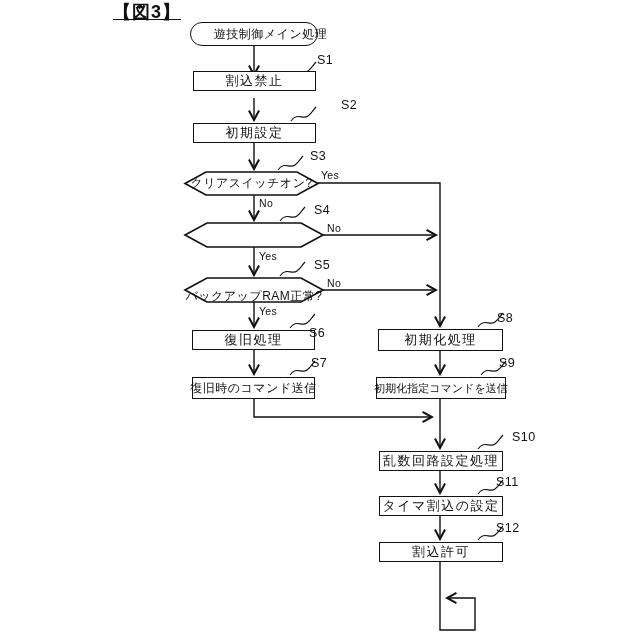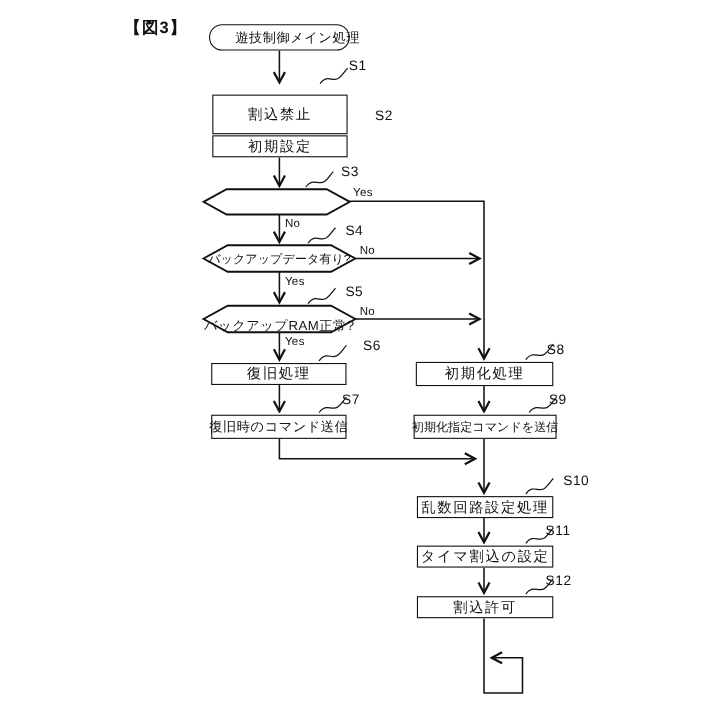--- a/index.html
+++ b/index.html
@@ -22,21 +22,21 @@
   }
   .dec{
     position:absolute;display:flex;align-items:center;justify-content:center;
     white-space:nowrap;background:transparent;
   }
   .t-lg{font-size:13px;letter-spacing:1.5px;}
   .t-md{font-size:12px;letter-spacing:0.5px;}
   .t-sm{font-size:11px;letter-spacing:0;}
   .sid{position:absolute;font-size:12.5px;letter-spacing:0.5px;}
   .yn{position:absolute;font-size:10.5px;letter-spacing:0.3px;}
-  .fig-label{position:absolute;left:113px;top:16px;font-size:15px;font-weight:bold;letter-spacing:1px;}
+  .fig-label{position:absolute;left:113px;top:0;font-size:18px;font-weight:bold;letter-spacing:1px;text-decoration:underline;}
 </style>
 </head>
 <body>
 
 <div class="stage">
 
   <svg class="lines" viewBox="0 0 640 640" xmlns="http://www.w3.org/2000/svg">
     <defs>
       <marker id="ah" viewBox="0 0 10 10" refX="8.5" refY="5" markerWidth="9" markerHeight="9" orient="auto">
         <path d="M1,1 L8.5,5 L1,9" fill="none" stroke="#111" stroke-width="1.6"></path>
@@ -83,29 +83,29 @@
       <polygon points="185,290 207,278 301,278 323,290 301,302 207,302"></polygon>
     </g>
   </svg>
 
   <div class="fig-label">【図3】</div>
 
   <div class="term t-md" style="left:190px;top:22px;width:128px;height:24px;">
     <span>遊技制御メイン処理</span>
   </div>
 
-  <div class="box t-lg" style="left:193px;top:86px;width:123px;height:36px;">
+  <div class="box t-lg" style="left:193px;top:71px;width:123px;height:20px;">
     <span>割込禁止</span>
   </div>
   <div class="box t-lg" style="left:193px;top:123px;width:123px;height:20px;">
     <span>初期設定</span>
   </div>
 
-  <div class="dec t-sm" style="left:185px;top:223px;width:138px;height:24px;">
-    <span>バックアップデータ有り?</span>
+  <div class="dec t-md" style="left:185px;top:172px;width:133px;height:23px;">
+    <span>クリアスイッチオン?</span>
   </div>
   <div class="dec t-md" style="left:185px;top:278px;width:138px;height:37px;">
     <span>バックアップRAM正常?</span>
   </div>
 
   <div class="box t-lg" style="left:192px;top:330px;width:123px;height:20px;">
     <span>復旧処理</span>
   </div>
   <div class="box t-md" style="left:192px;top:377px;width:123px;height:22px;">
     <span>復旧時のコマンド送信</span>
@@ -125,21 +125,21 @@
   </div>
   <div class="box t-lg" style="left:379px;top:542px;width:124px;height:20px;">
     <span>割込許可</span>
   </div>
 
   <span class="sid" style="left:317px;top:53px;">S1</span>
   <span class="sid" style="left:317px;top:98px;margin-left:24px;">S2</span>
   <span class="sid" style="left:310px;top:149px;">S3</span>
   <span class="sid" style="left:314px;top:203px;">S4</span>
   <span class="sid" style="left:314px;top:258px;">S5</span>
-  <span class="sid" style="left:309px;top:307px;margin-left:21px;">S6</span>
+  <span class="sid" style="left:309px;top:326px;">S6</span>
   <span class="sid" style="left:311px;top:356px;">S7</span>
   <span class="sid" style="left:497px;top:311px;">S8</span>
   <span class="sid" style="left:499px;top:356px;">S9</span>
   <span class="sid" style="left:496px;top:430px;margin-left:16px;">S10</span>
   <span class="sid" style="left:496px;top:475px;">S11</span>
   <span class="sid" style="left:496px;top:521px;">S12</span>
 
   <span class="yn" style="left:321px;top:169px;">Yes</span>
   <span class="yn" style="left:259px;top:197px;">No</span>
   <span class="yn" style="left:327px;top:222px;">No</span>

